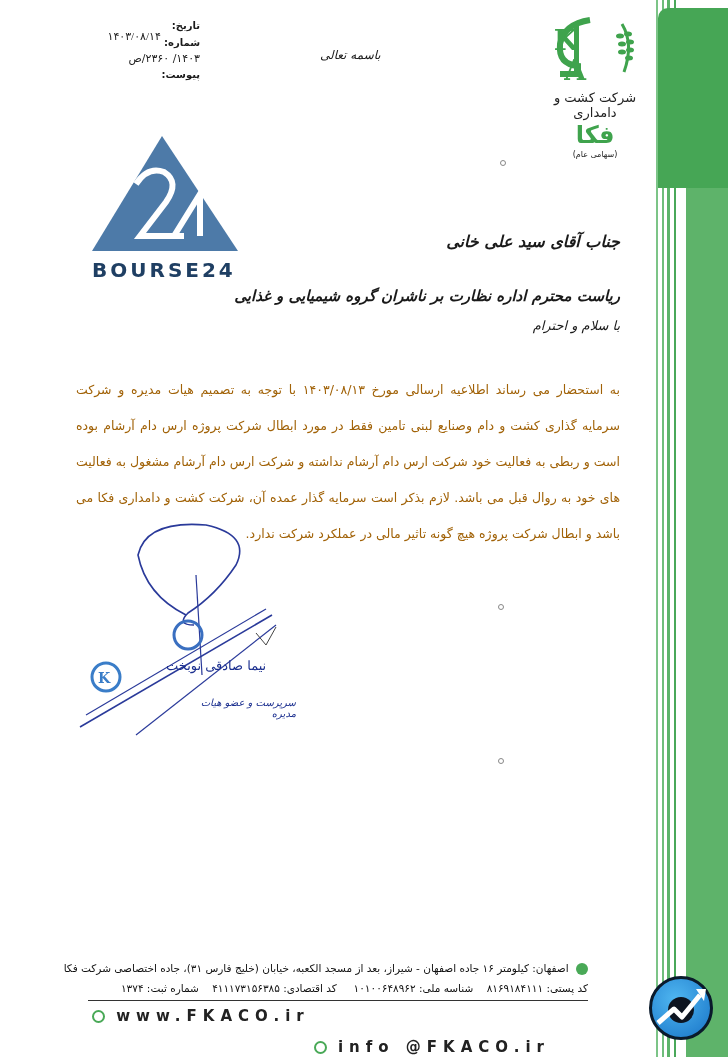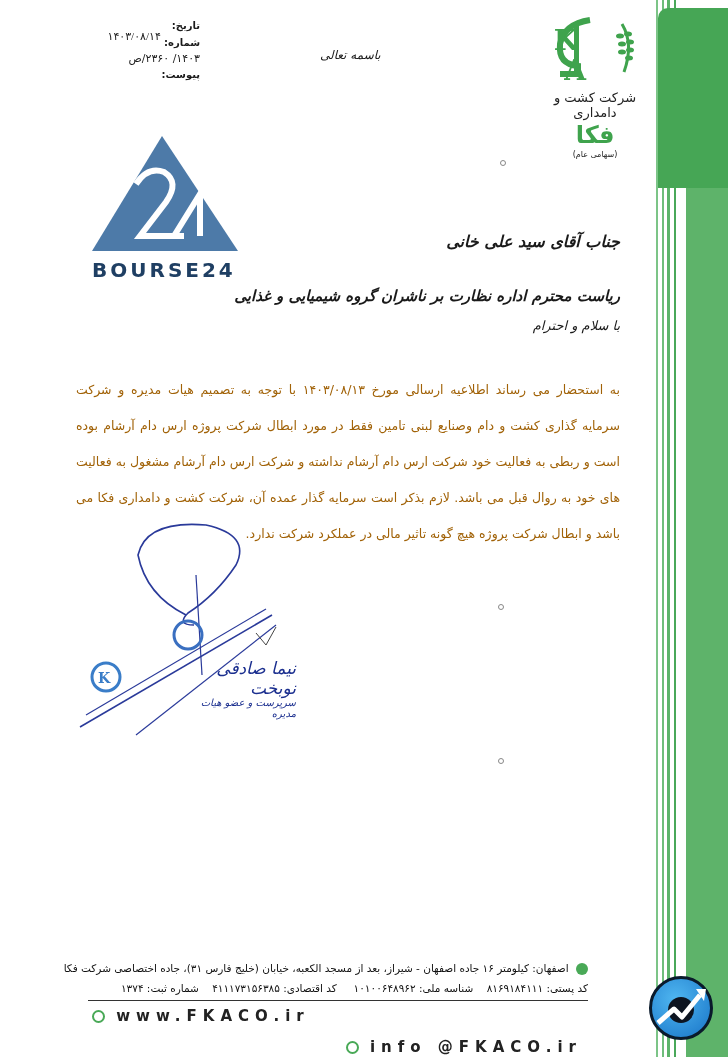--- a/index.html
+++ b/index.html
@@ -39,30 +39,30 @@
     .salute { right: 108px; top: 318px; font-size: 13px; direction: rtl; font-family: "DejaVu Serif", serif; font-style: italic; }
     
     .body-text {
       left: 76px; top: 372px; width: 544px; direction: rtl; text-align: justify;
       font-size: 12.5px; line-height: 36px; font-family: "DejaVu Sans", sans-serif; color: #a16207;
     }
     .body-text p { margin: 0; }
     .dot { width: 4px; height: 4px; border-radius: 50%; border: 1px solid #888; }
     
     .signature { left: 76px; top: 515px; width: 220px; height: 230px; }
-    .sig-name { position: absolute; left: 90px; top: 143px; font-size: 17px; color: #1b2f8f; direction: rtl; font-style: italic; font-family: "DejaVu Serif", serif; }
+    .sig-name { position: absolute; left: 90px; top: 143px; font-size: 13px; color: #1b2f8f; direction: rtl; font-family: "DejaVu Serif", serif; }
     .sig-title { position: absolute; left: 100px; top: 182px; font-size: 10px; color: #1b2f8f; direction: rtl; font-style: italic; font-family: "DejaVu Serif", serif; }
     
     .footer { left: 88px; top: 958px; width: 500px; direction: rtl; text-align: right; font-size: 10.5px; color: #111; }
     .footer .row { height: 20px; line-height: 20px; white-space: nowrap; }
     .footer .phones { font-size: 13px; letter-spacing: 0.5px; }
     .footer .rule { border-top: 1.5px solid #333; margin-top: 2px; }
     .ficon { display: inline-block; width: 12px; height: 12px; border-radius: 50%; background: #49a957; vertical-align: middle; margin-left: 4px; position: relative; }
     .ficon.ring { background: transparent; border: 2px solid #49a957; width: 9px; height: 9px; }
-    .web-row { direction: ltr; text-align: left; margin-top: 6px; font-size: 15px; letter-spacing: 6px; font-weight: bold; color: #222; display: flex; justify-content: space-between; }
+    .web-row { direction: ltr; text-align: left; margin-top: 6px; font-size: 15px; letter-spacing: 6px; font-weight: bold; color: #222; display: flex; }
     
     .badge { left: 649px; top: 976px; width: 58px; height: 58px; border-radius: 50%; background: radial-gradient(circle at 40% 35%, #4fb6f0, #1874c8); border: 3px solid #0a1a2b; }
   </style>
 </head>
 <body>
 
 <div class="abs stripes">
   <div class="stripe" style="right:70px;width:2px;background:#7cc487;"></div>
   <div class="stripe" style="right:64px;width:2px;background:#6fbd7b;"></div>
   <div class="stripe" style="right:58px;width:3px;background:#5db36a;"></div>

